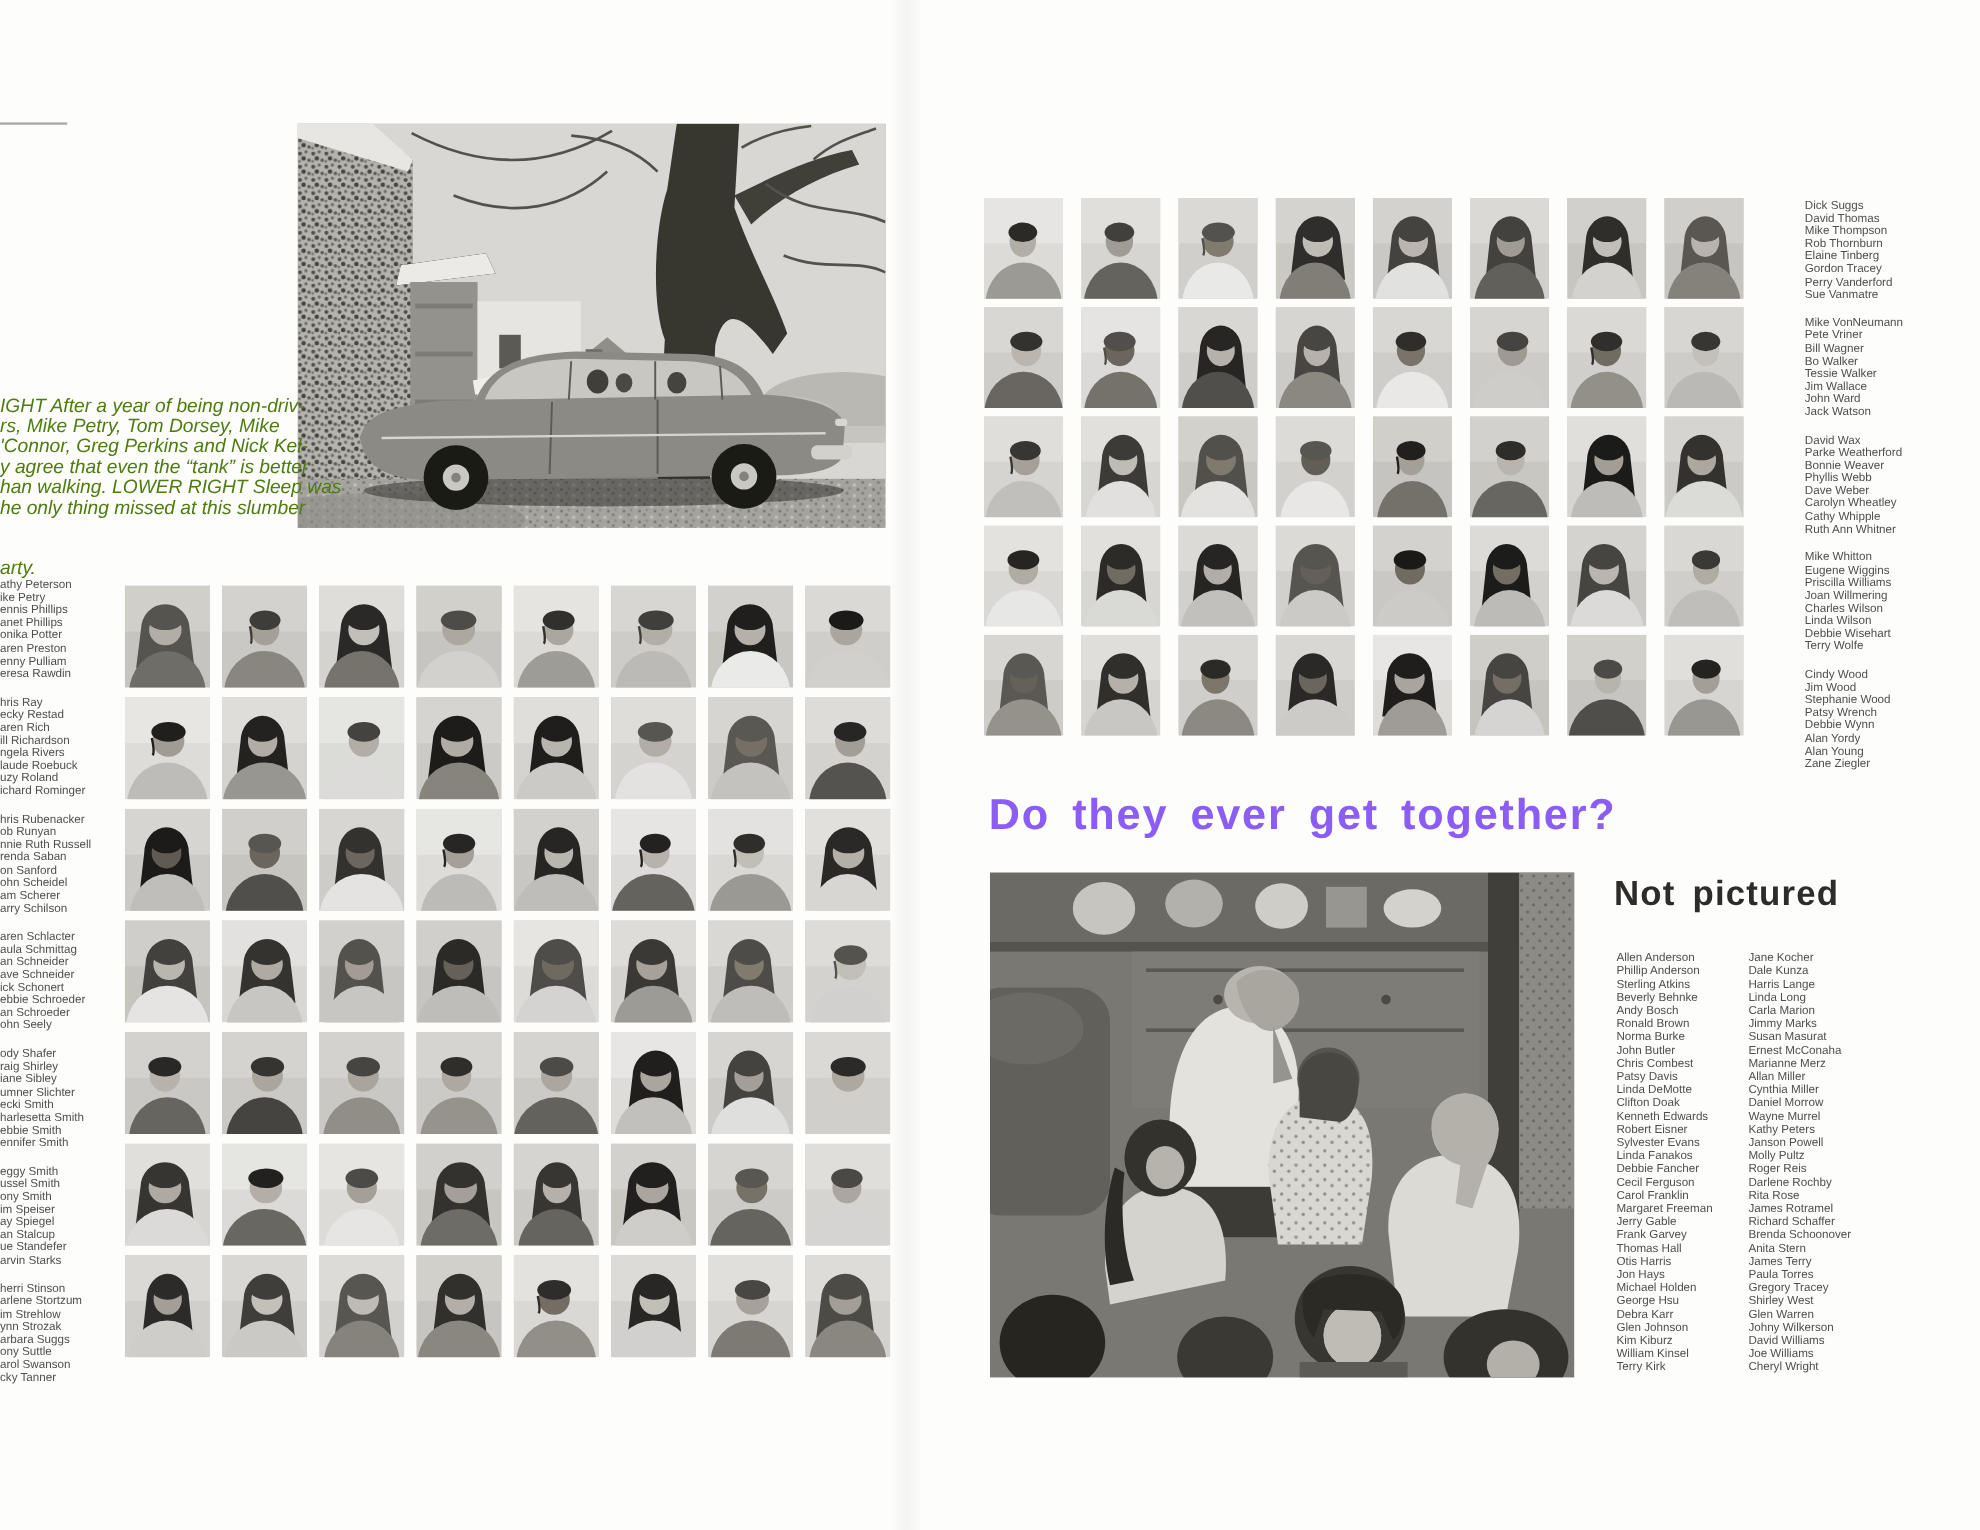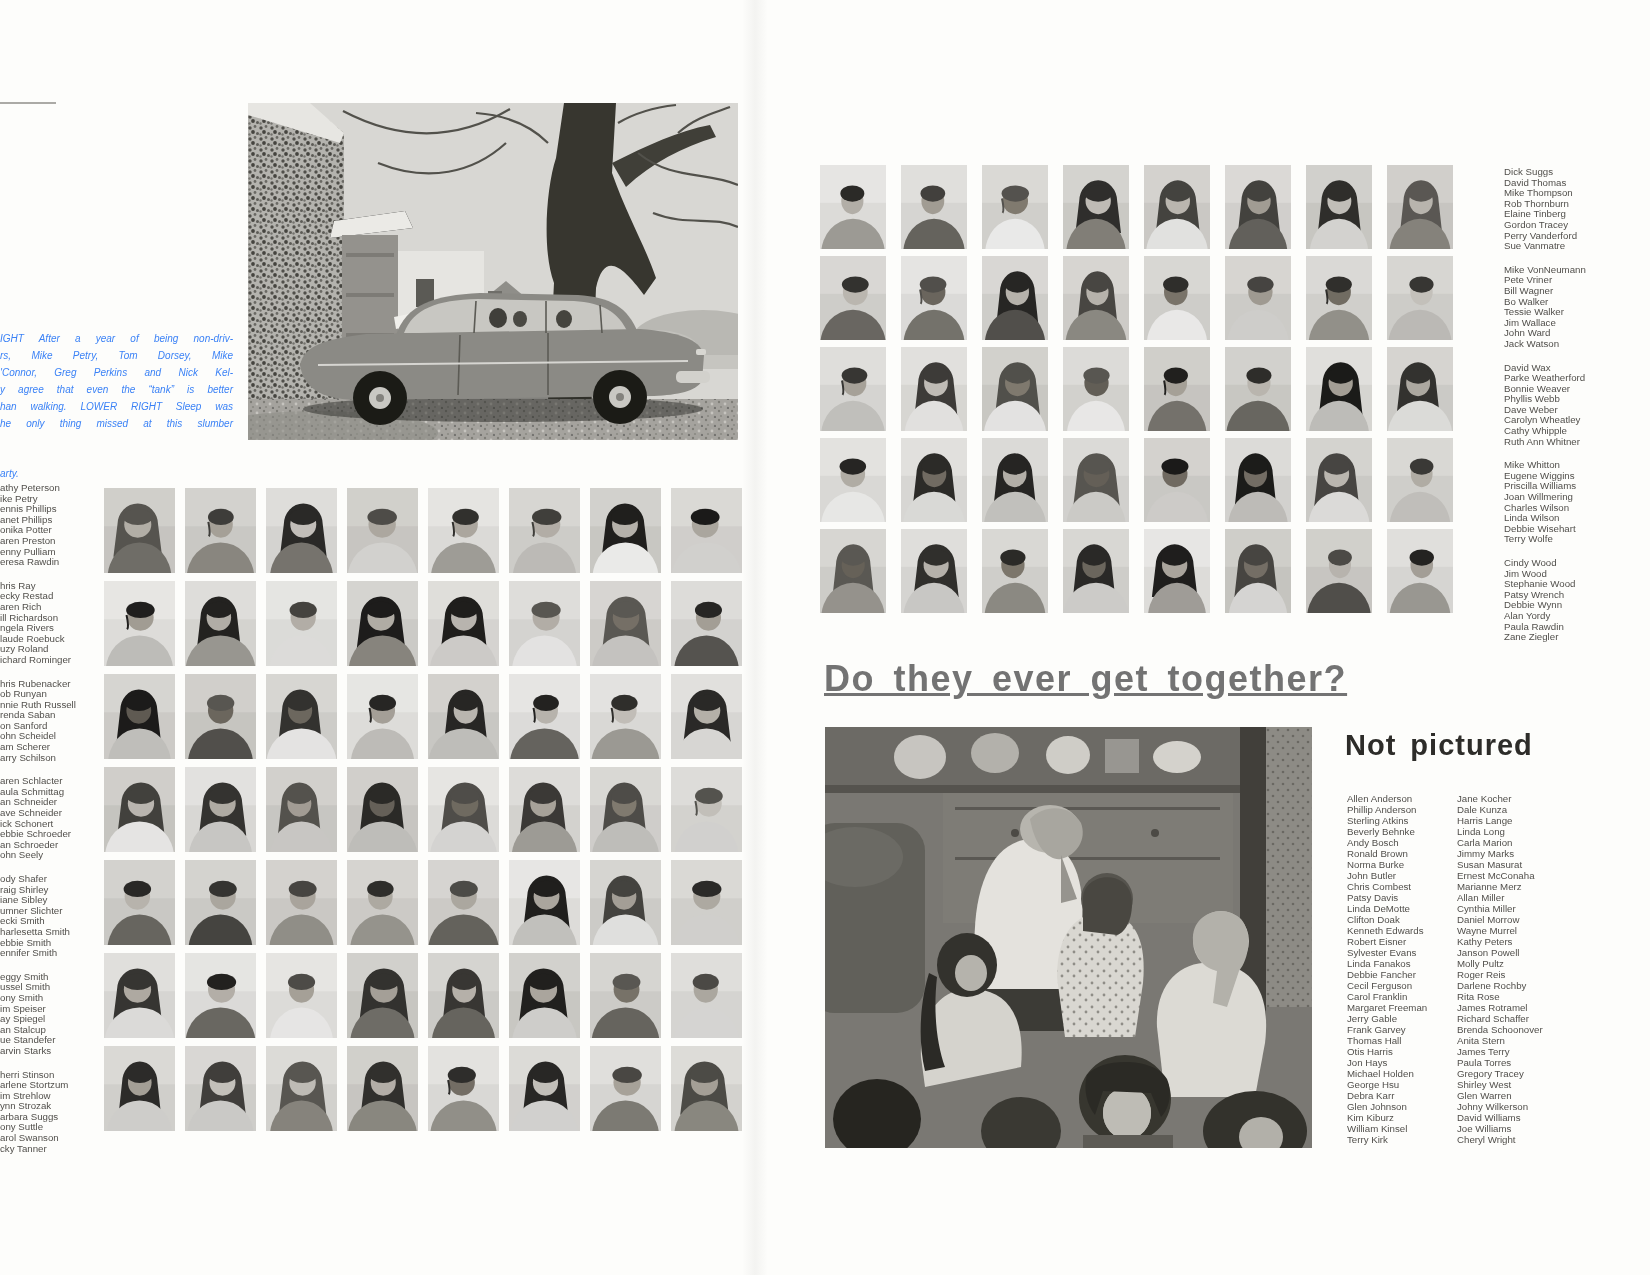--- a/index.html
+++ b/index.html
@@ -8,35 +8,35 @@
     background:#fdfdfb;
     font-family:"Liberation Sans","DejaVu Sans",sans-serif;
     color:#3a3936;
   }
   
   .photo{position:absolute;overflow:hidden;background:#cfcec9;
          box-shadow:inset 0 0 0 1px rgba(0,0,0,.12);}
   .photo svg{display:block;width:100%;height:100%;}
   
   .caption{position:absolute;left:0;top:330px;width:233px;
-           font-style:italic;font-size:10px;line-height:17px;color:#3b82f6;}
+           font-style:italic;font-size:16px;line-height:17px;color:#4d7c0f;}
   .cap-line{text-align:justify;text-align-last:justify;white-space:nowrap;}
   .cap-line:last-child{text-align-last:left;margin-top:33px;}
   
   .name-list{position:absolute;font-size:9.7px;line-height:10.6px;color:#514f4b;}
   .name-group{margin-bottom:13px;}
   .name-line{white-space:nowrap;}
   
   .pgrid{position:absolute;display:grid;}
   .pgrid .cell{box-shadow:inset 0 0 0 1px rgba(0,0,0,.10);}
   .pgrid .cell svg{display:block;width:100%;height:100%;}
   
   .headline{position:absolute;left:824px;top:658px;
             font-size:36px;font-weight:600;letter-spacing:1.5px;word-spacing:7px;
-            color:#737373;white-space:nowrap;text-decoration:underline;}
+            color:#8b5cf6;white-space:nowrap;}
   .np-heading{position:absolute;left:1345px;top:729px;
             font-size:29px;font-weight:600;letter-spacing:1px;word-spacing:5px;
             color:#2d2c29;white-space:nowrap;}
   
   .np-cols{position:absolute;left:1347px;top:793px;display:flex;}
   .np-col{font-size:9.7px;line-height:11px;color:#514f4b;}
   .np-col1{width:110px;}
   
   .gutter{position:absolute;left:742px;top:0;width:26px;height:1275px;
           background:linear-gradient(to right,rgba(0,0,0,0),rgba(60,60,55,.05),rgba(0,0,0,0));}
@@ -1215,21 +1215,21 @@
       <div class="name-line">Debbie Wisehart</div>
       <div class="name-line">Terry Wolfe</div>
     </div>
     <div class="name-group">
       <div class="name-line">Cindy Wood</div>
       <div class="name-line">Jim Wood</div>
       <div class="name-line">Stephanie Wood</div>
       <div class="name-line">Patsy Wrench</div>
       <div class="name-line">Debbie Wynn</div>
       <div class="name-line">Alan Yordy</div>
-      <div class="name-line">Paula Rawdin</div>
+      <div class="name-line">Alan Young</div>
       <div class="name-line">Zane Ziegler</div>
     </div>
   </div>
 
 <div class="headline">Do they ever get together?</div>
 
 <div class="photo" style="left:825px;top:727px;width:487px;height:421px;">
   <svg viewBox="0 0 487 421" preserveAspectRatio="none">
     <defs>
       <pattern id="curtain" width="10" height="12" patternUnits="userSpaceOnUse">

